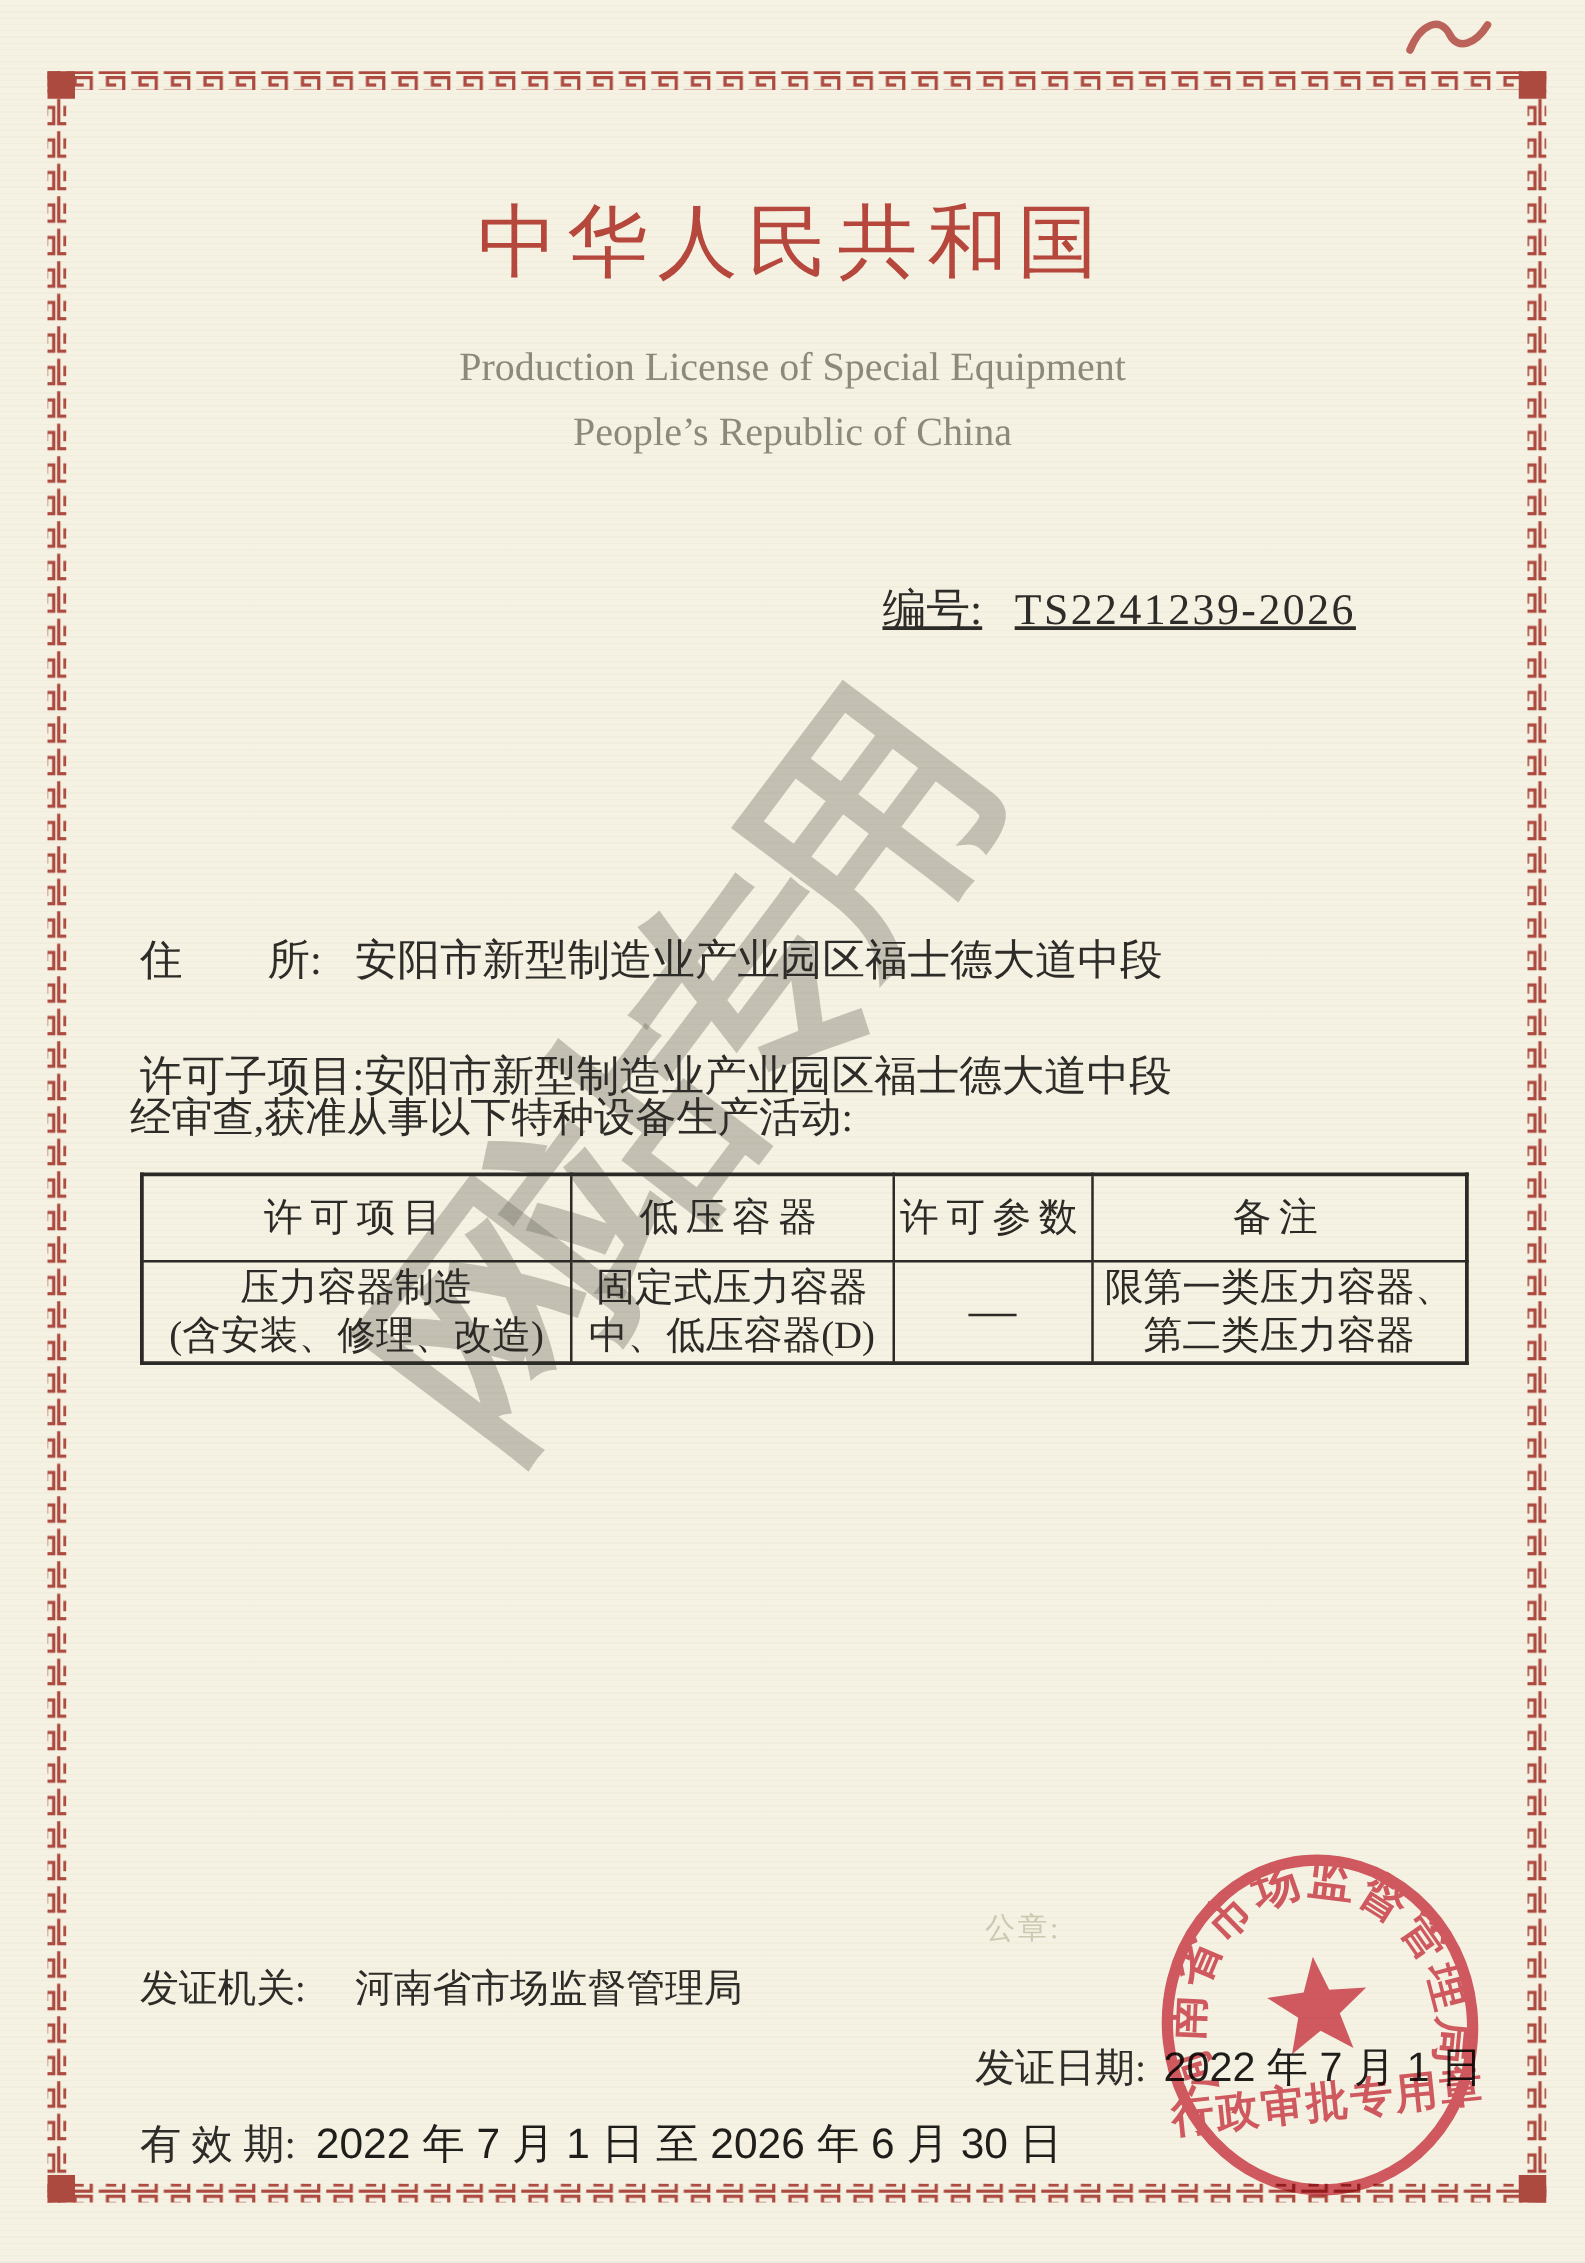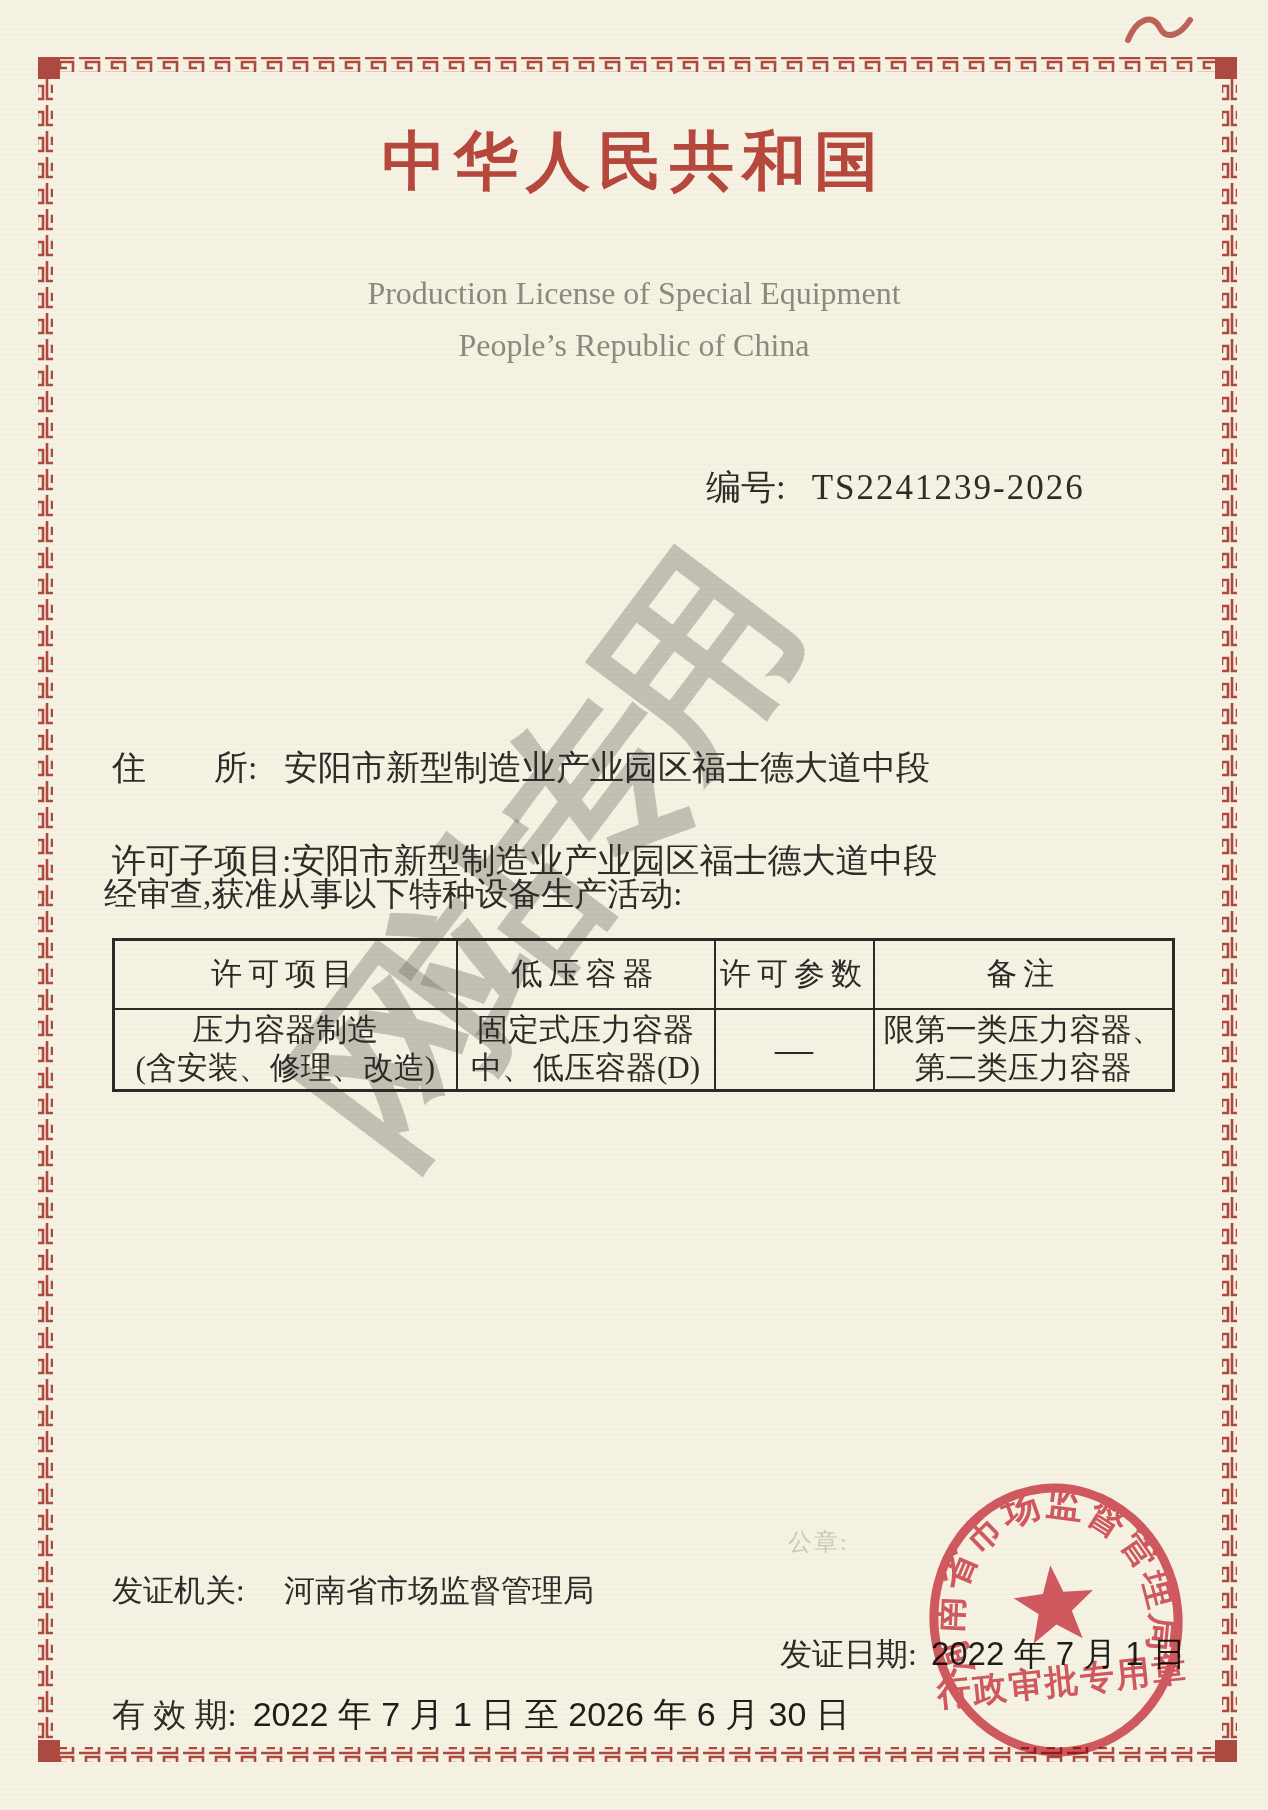--- a/index.html
+++ b/index.html
@@ -9,28 +9,29 @@
     margin:0 auto;
     background:#f5f2e3;
     background-image:repeating-linear-gradient(0deg, rgba(190,185,160,0.08) 0px, rgba(190,185,160,0.08) 1px, transparent 1px, transparent 5px);
     overflow:hidden;
     font-family:"Liberation Serif","DejaVu Serif",serif;
     color:#2e2c28;
   }
   .abs{position:absolute;}
   .center{left:0;width:100%;text-align:center;}
   .title-cn{
-    font-weight:700;color:#b5473c;
+    font-weight:400;color:#b5473c;
     font-size:64px;letter-spacing:8px;line-height:1.0;
     white-space:nowrap;
+    margin-top:32px;
   }
   .title-en{
     color:#8b897b;font-size:32px;line-height:1.0;white-space:nowrap;
   }
-  .serial-line{top:464px;left:706px;font-size:35px;white-space:nowrap;}
+  .serial-line{top:464px;left:706px;font-size:35px;white-space:nowrap;text-decoration:underline;}
   .serial-line .val{margin-left:26px;letter-spacing:2px;}
   .field-row{left:112px;font-size:34px;white-space:nowrap;}
   .field-row .lbl{display:inline-block;min-width:172px;}
   .intro-line{top:872px;left:104px;font-size:33px;white-space:nowrap;}
   .permit-table{
     position:absolute;top:938px;left:112px;
     width:1060px;height:154px;
     border-collapse:collapse;table-layout:fixed;
     font-size:31px;color:#2b2a26;
   }

